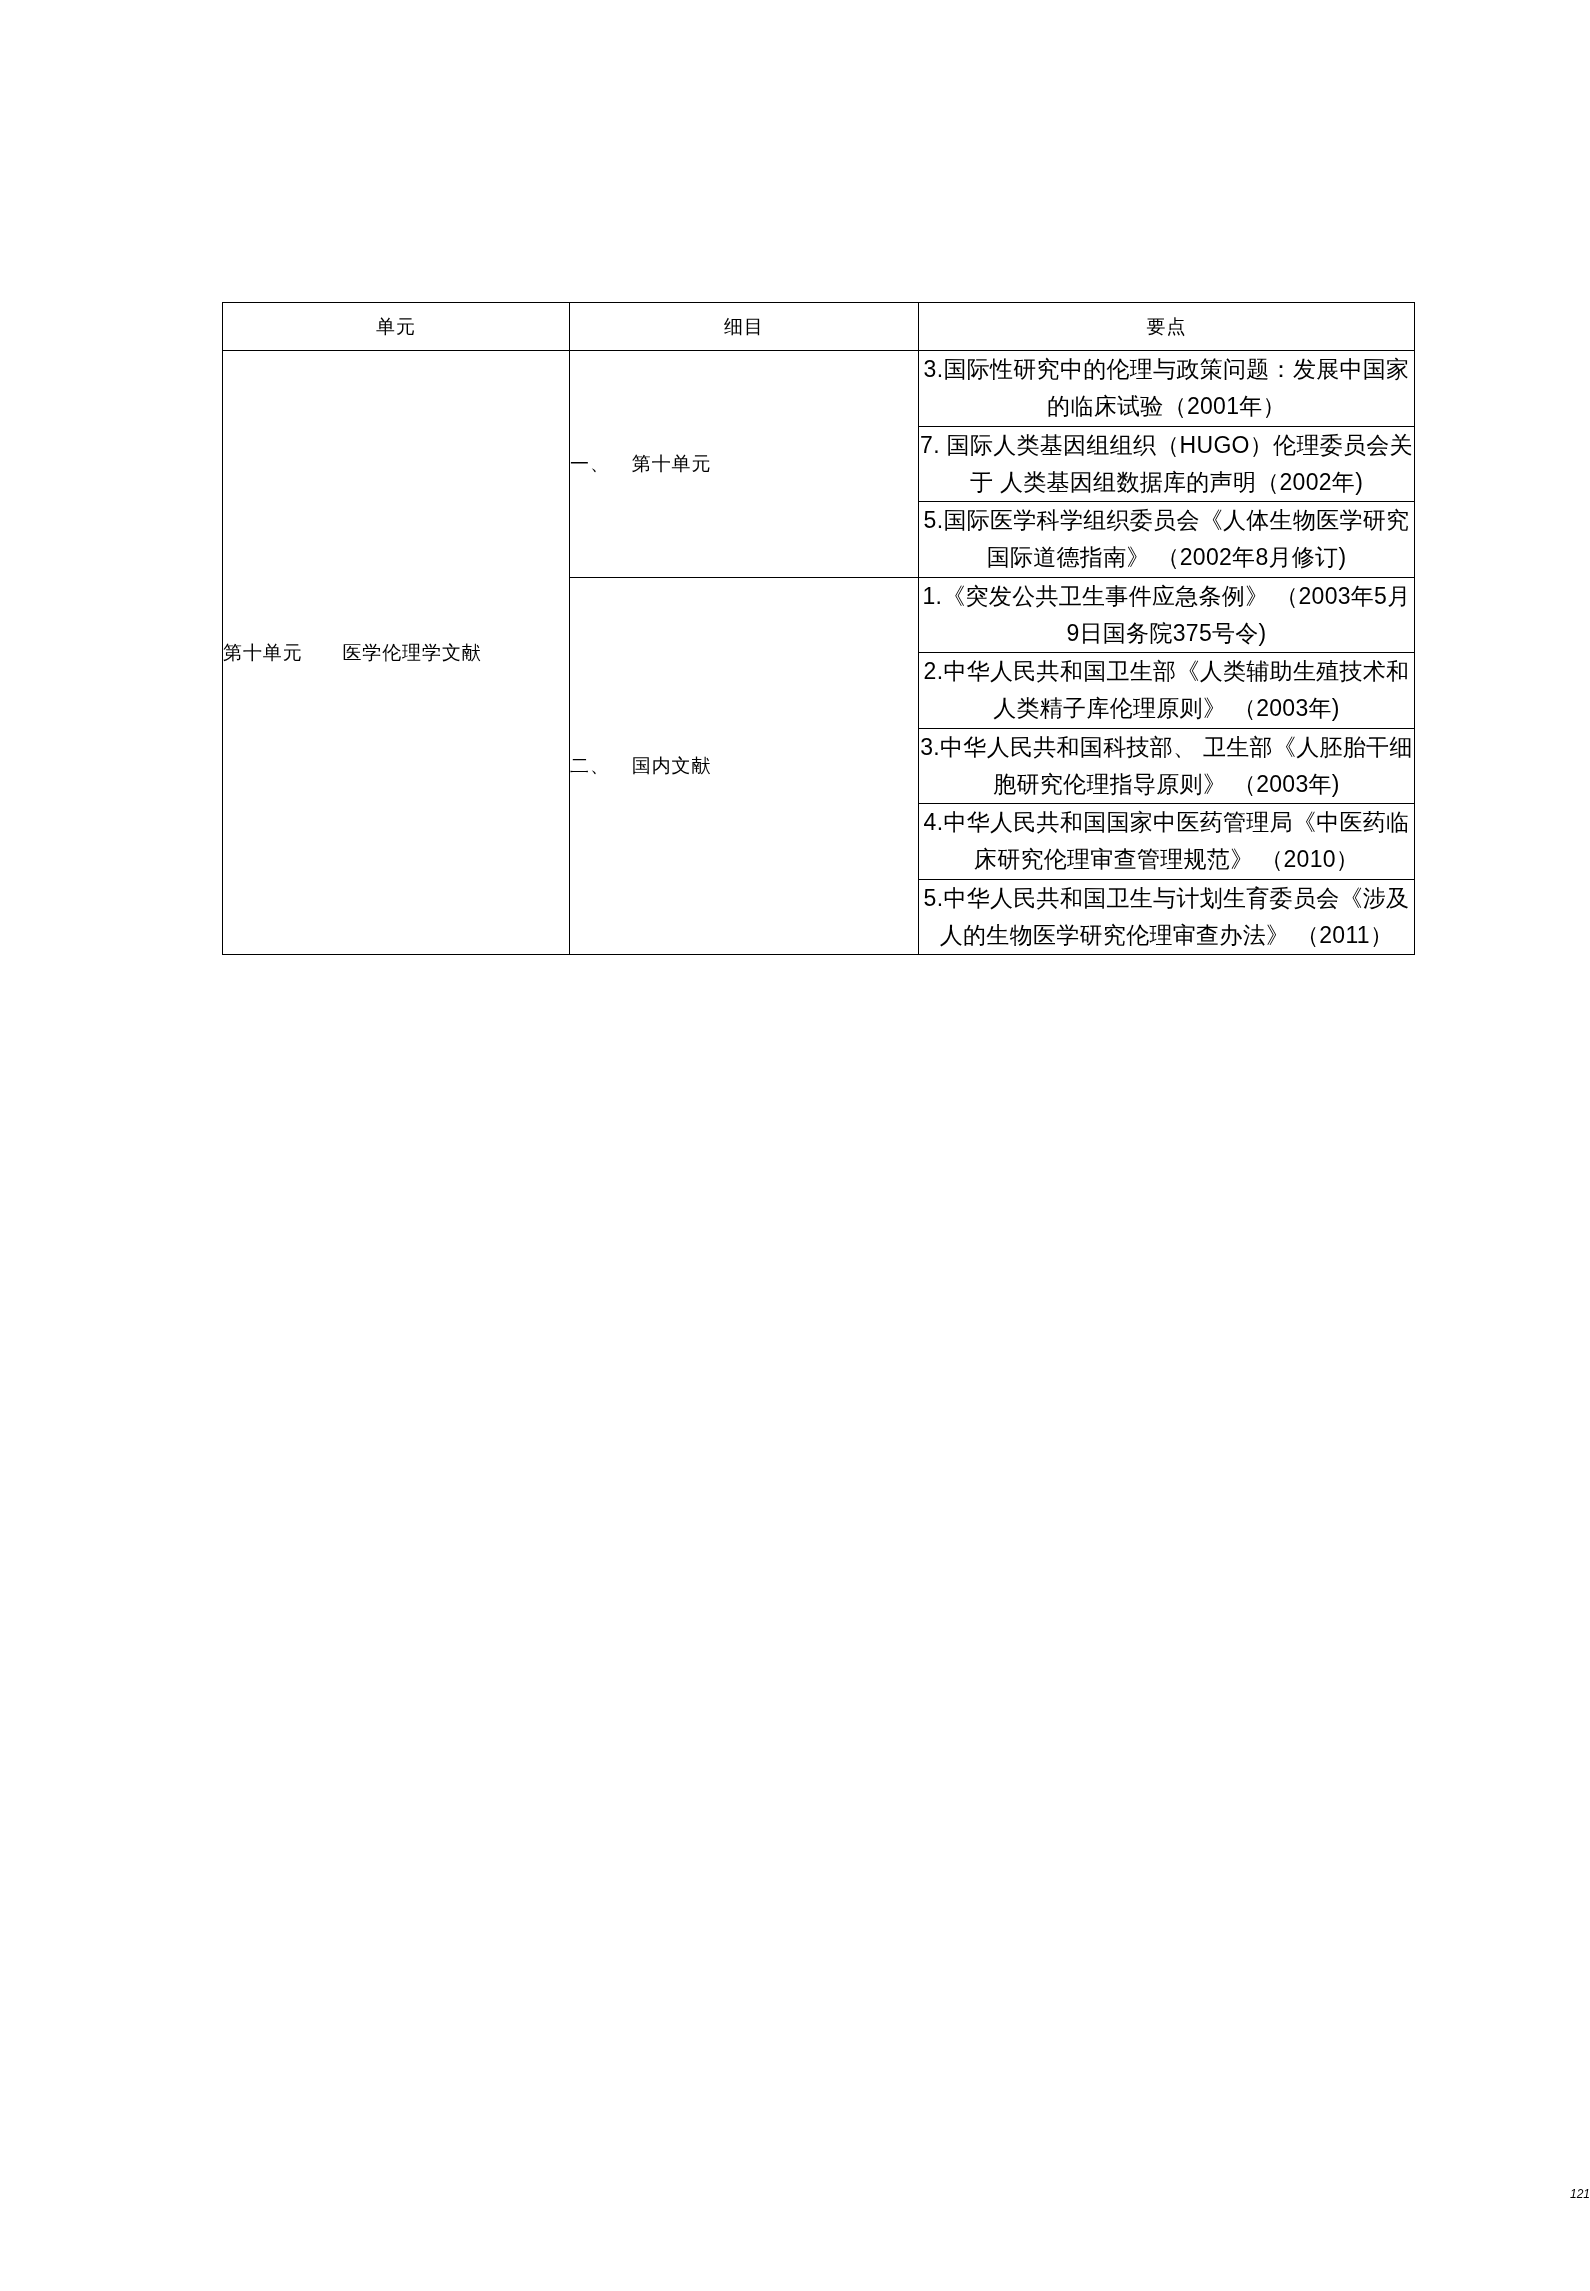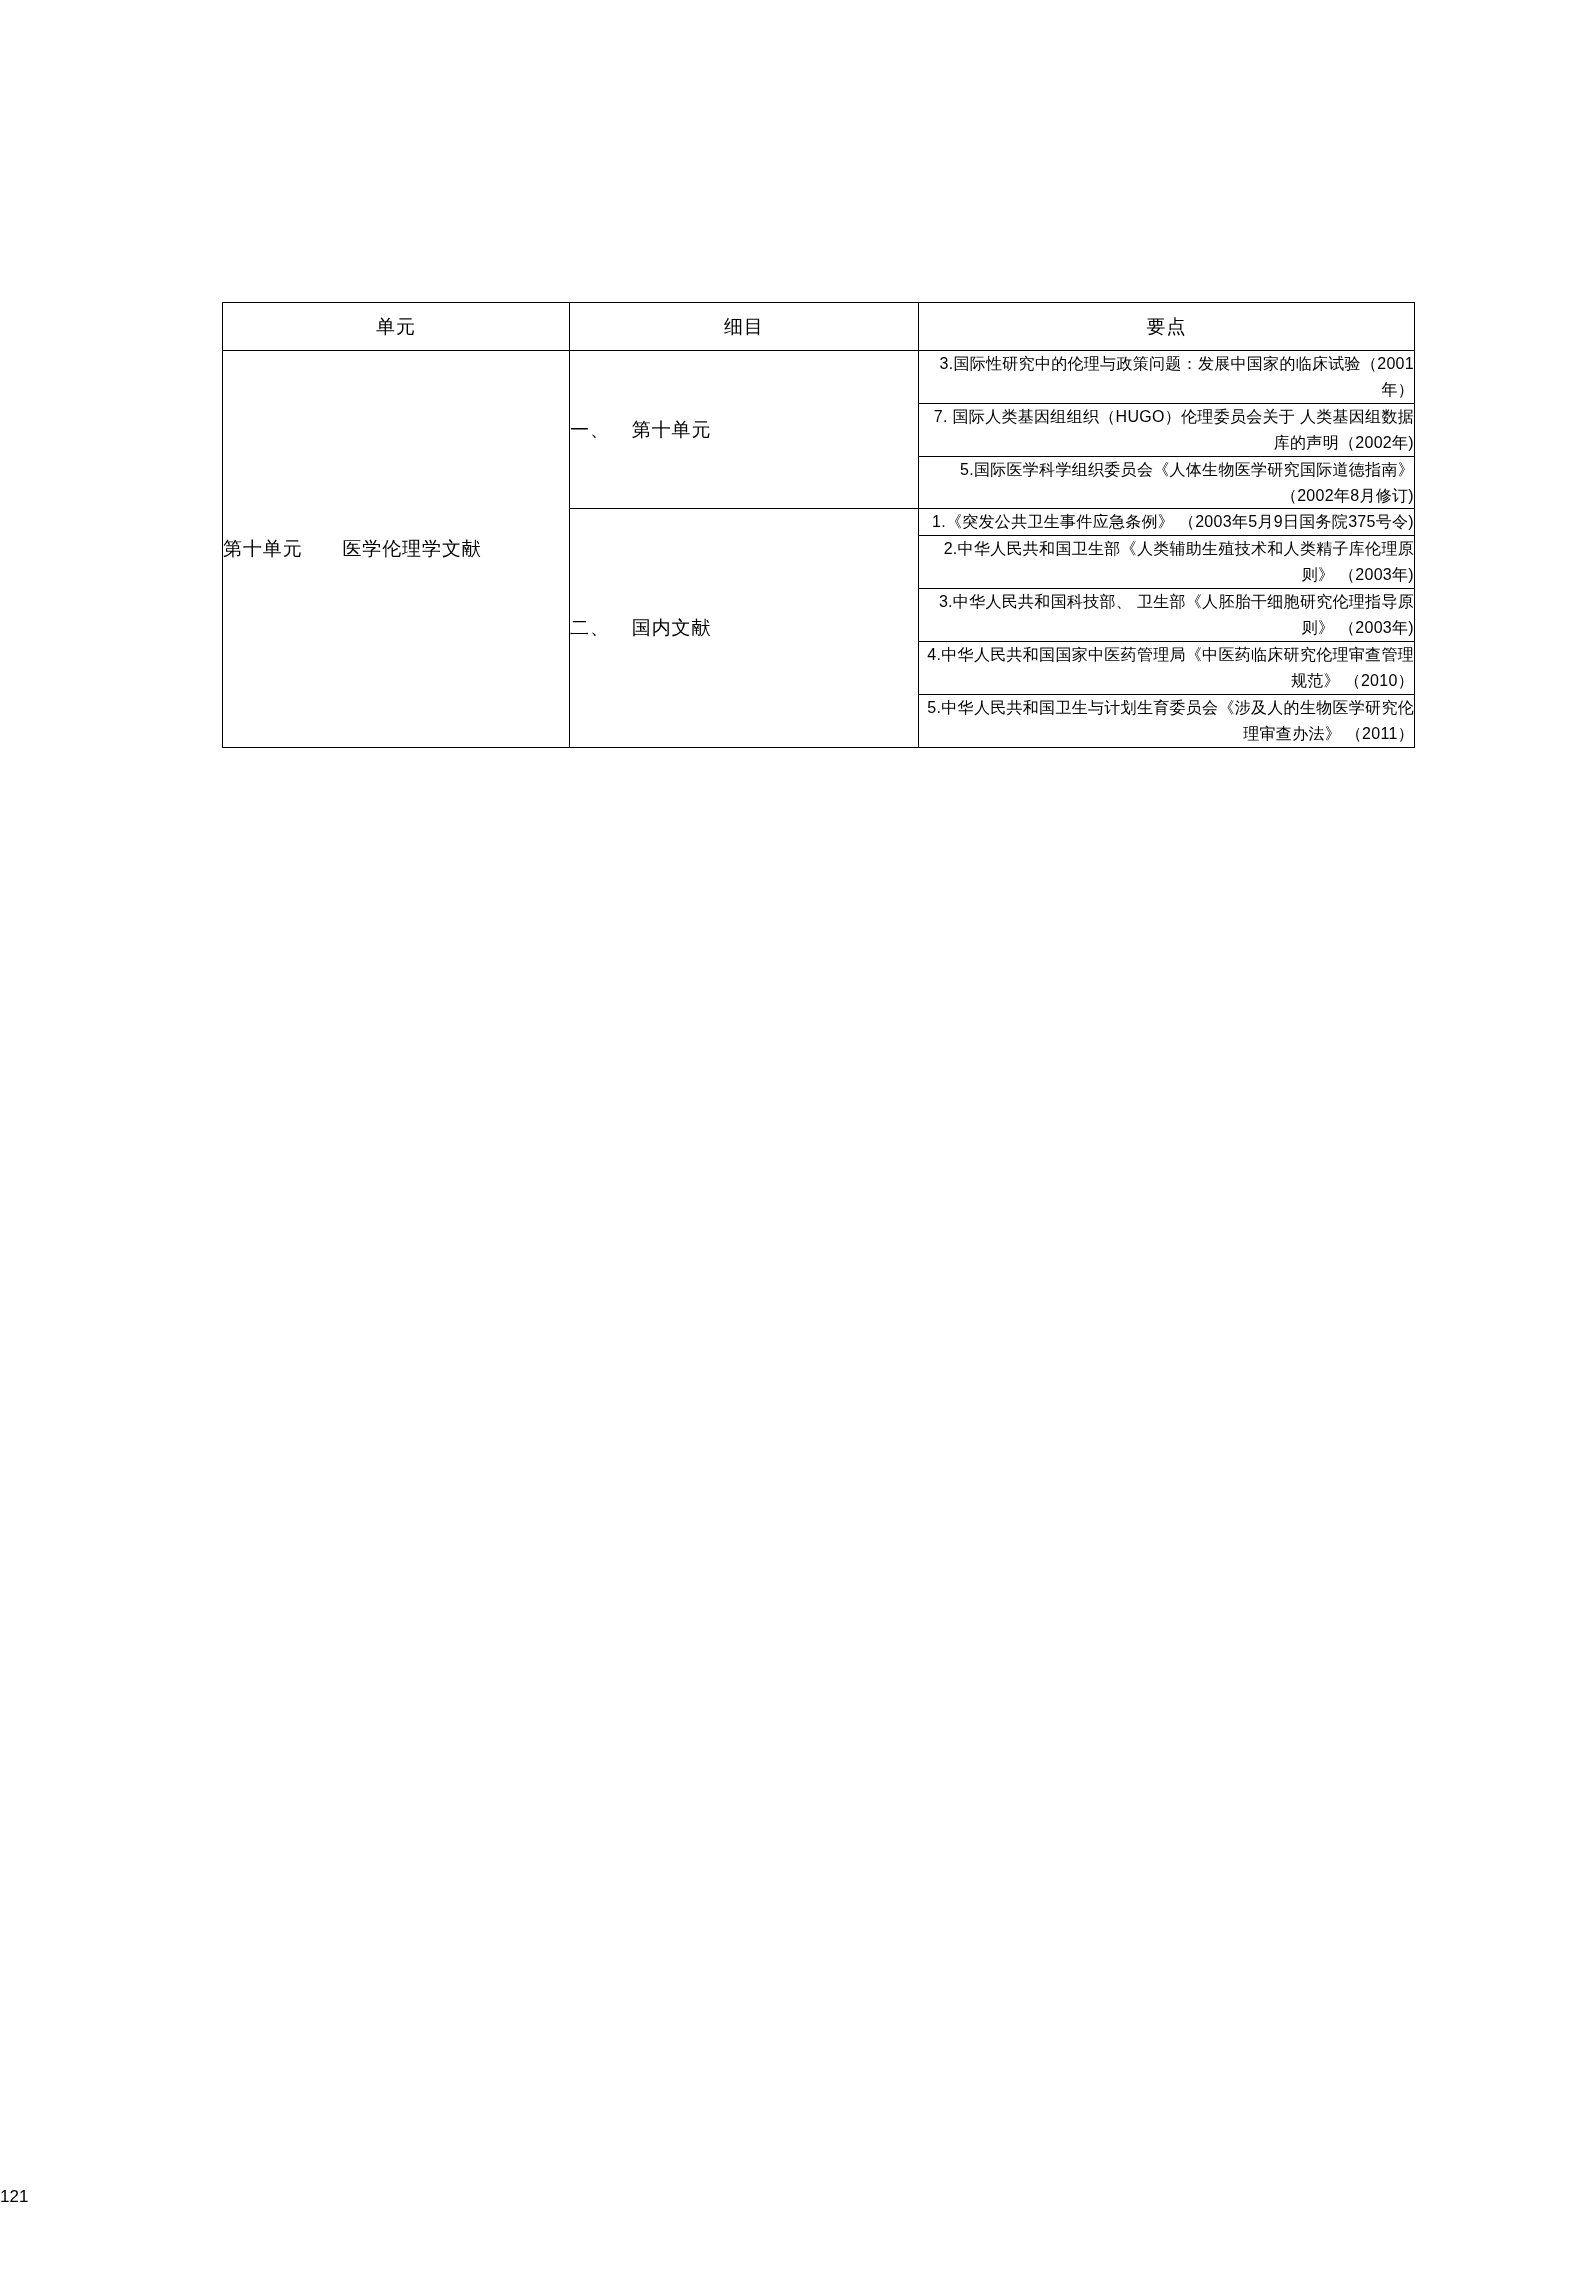--- a/index.html
+++ b/index.html
@@ -56,33 +56,34 @@
   .sub-cell {
     font-size: 19px;
     padding-left: 51px;
     text-align: left;
     letter-spacing: 0.9px;
   }
   .sub-cell .num {
     margin-right: 22px;
   }
   .point-cell {
-    font-size: 16px;
+    font-size: 23px;
     line-height: 1.62;
     padding: 11.8px 14.5px 11.8px 16.4px;
-    text-align: right;
+    text-align: center;
     letter-spacing: 0.3px;
   }
   .page-number {
     position: absolute;
     left: 0;
     top: 2187px;
     width: 1590px;
-    text-align: left;
-    font-size: 17px;
+    text-align: right;
+    font-size: 12px;
+    font-style: italic;
   }
 </style>
 </head>
 <body>
 
 <div class="page">
 
   <div class="table-wrap">
     <table class="syllabus">
       <colgroup>

